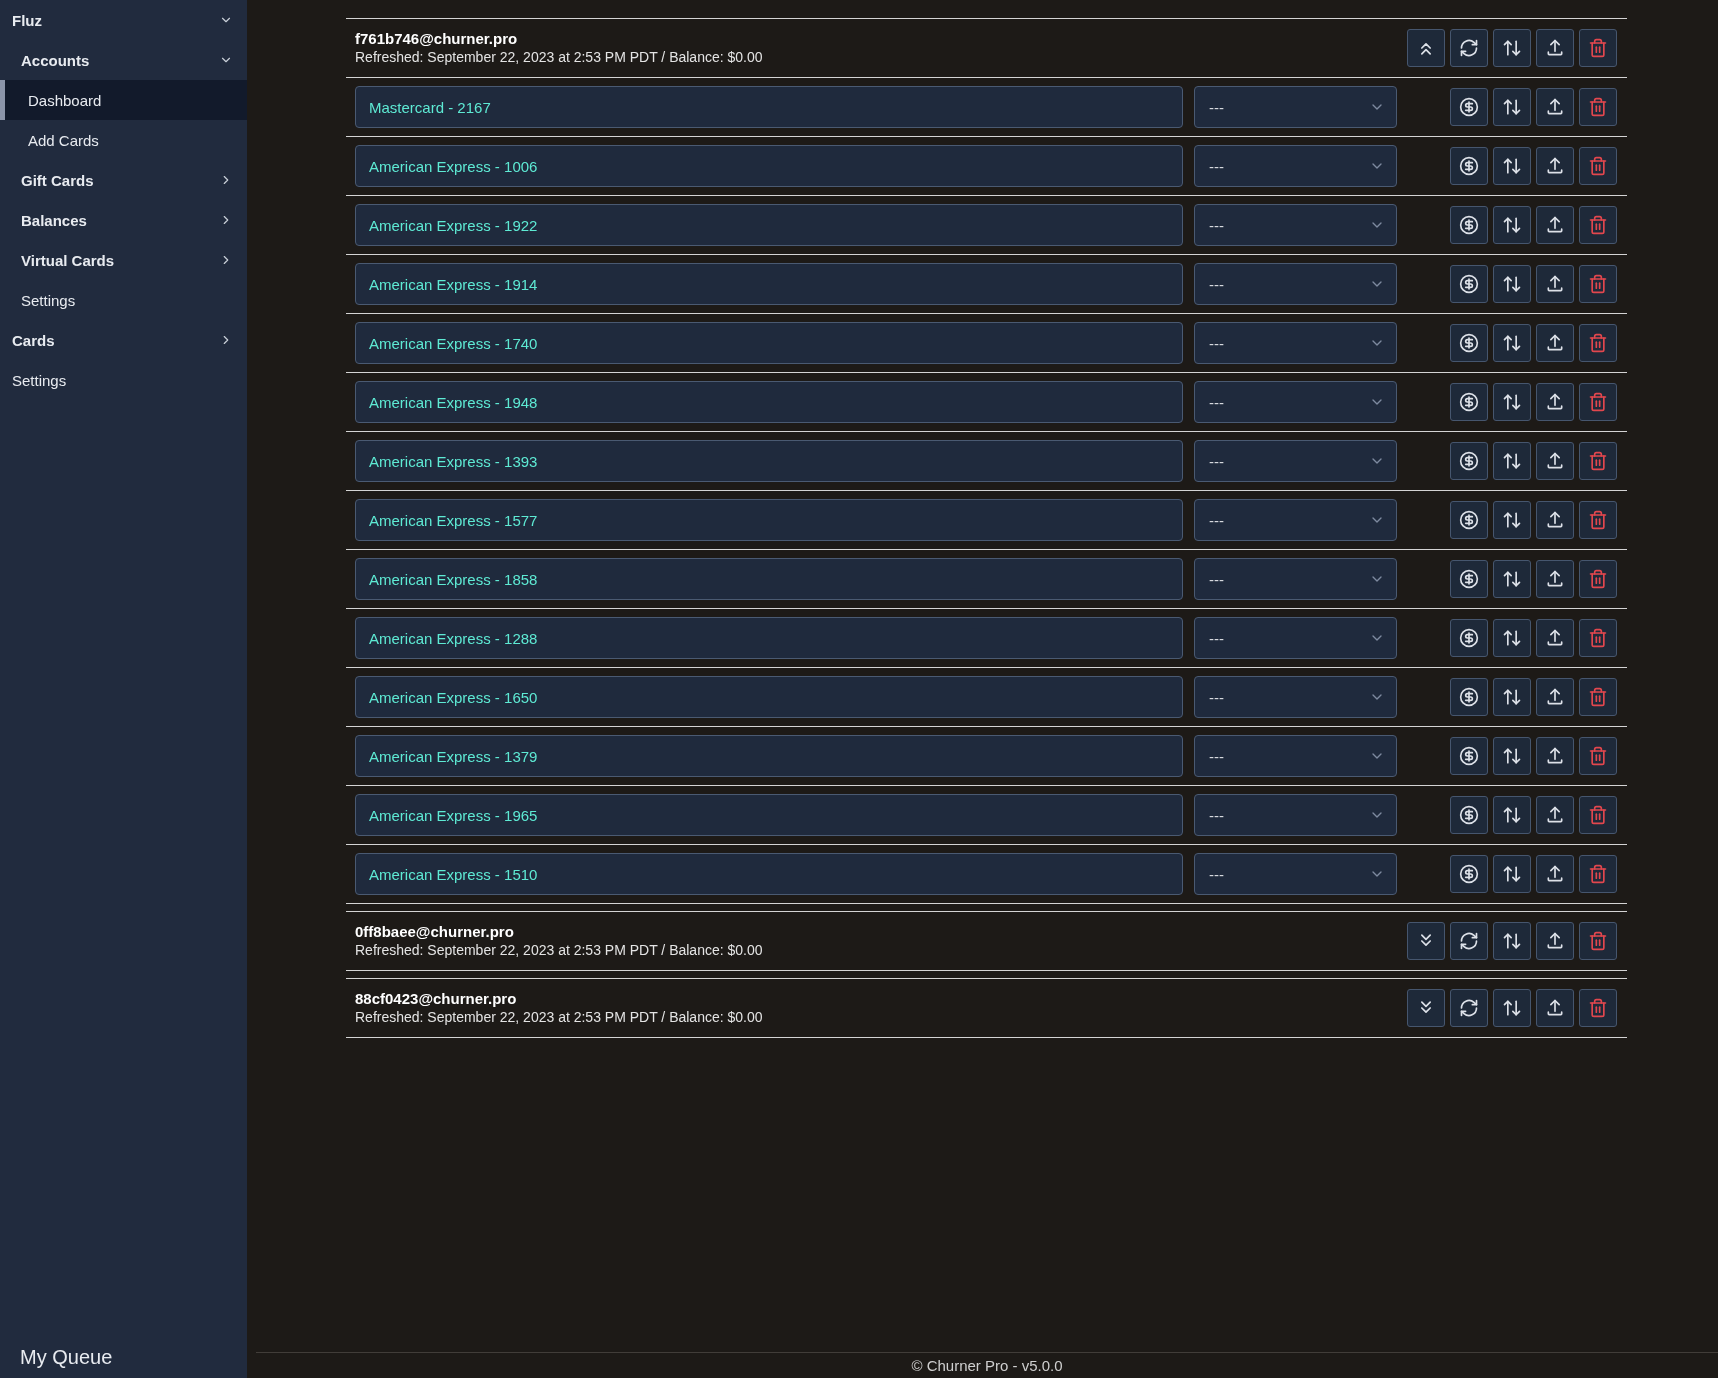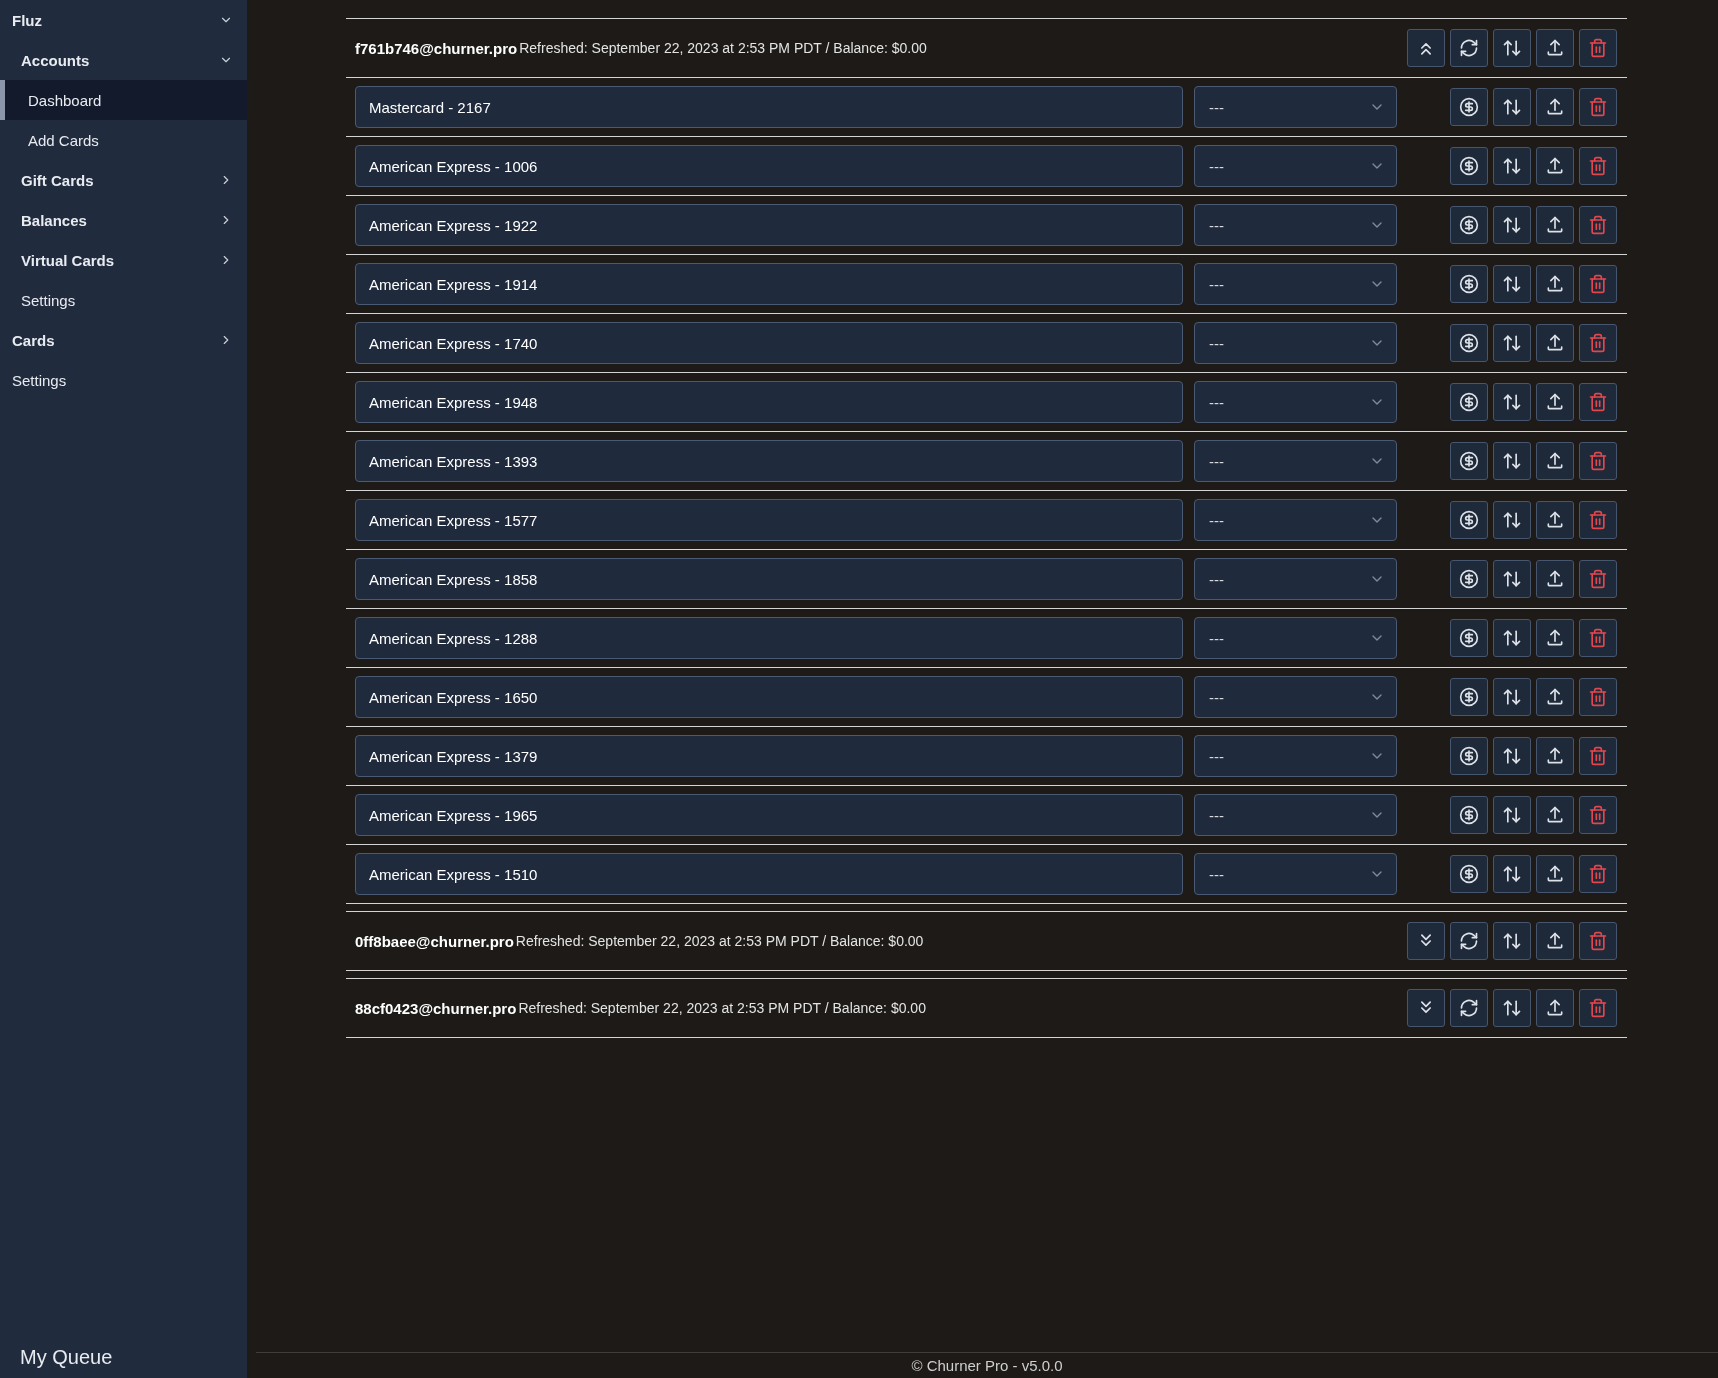--- a/index.html
+++ b/index.html
@@ -55,37 +55,37 @@
     color:#f2f3f5;font-size:15px;padding:0 13px;outline:none;
     font-family:"Liberation Sans", sans-serif;
     margin-bottom:10px;display:block;
   }
   .search-input::placeholder{color:var(--placeholder);}
   .account-section{border-top:1px solid var(--divider);margin-bottom:7px;}
   .row-divider{height:1px;background:var(--divider);}
   .account-header{
     height:58px;display:flex;align-items:center;padding:0 10px 0 9px;
   }
-  .account-info{display:flex;gap:2px;}
+  .account-info{display:flex;flex-direction:column;gap:2px;}
   .acc-email{font-size:15px;font-weight:700;color:var(--text_primary);line-height:17px;}
   .acc-refreshed{font-size:14px;color:var(--text_secondary);line-height:17px;}
   .btn-group{display:flex;gap:5px;margin-left:auto;}
   .tile-btn{
     width:38px;height:38px;background:var(--button_bg);
     border:1px solid var(--button_border);border-radius:3px;
     display:flex;align-items:center;justify-content:center;
     color:var(--icon_color);cursor:pointer;padding:0;
   }
   .tile-btn svg{width:20px;height:20px;}
   .tile-btn.danger{color:var(--danger);}
   .card-row{height:58px;display:flex;align-items:center;padding:0 10px 0 9px;}
   .card-input{
     width:828px;height:42px;background:var(--field_bg);
     border:1px solid var(--field_border);border-radius:4px;
-    color:#ffffff;font-size:15px;padding:0 13px;outline:none;
+    color:#5eead4;font-size:15px;padding:0 13px;outline:none;
     font-family:"Liberation Sans", sans-serif;
   }
   .card-select{
     position:relative;width:203px;height:42px;margin-left:11px;
     background:var(--field_bg);border:1px solid var(--field_border);border-radius:4px;
     display:flex;align-items:center;padding:0 34px 0 14px;
     color:var(--select_text);font-size:15px;cursor:pointer;
   }
   .select-chevron{
     position:absolute;right:11px;top:50%;transform:translateY(-50%);

